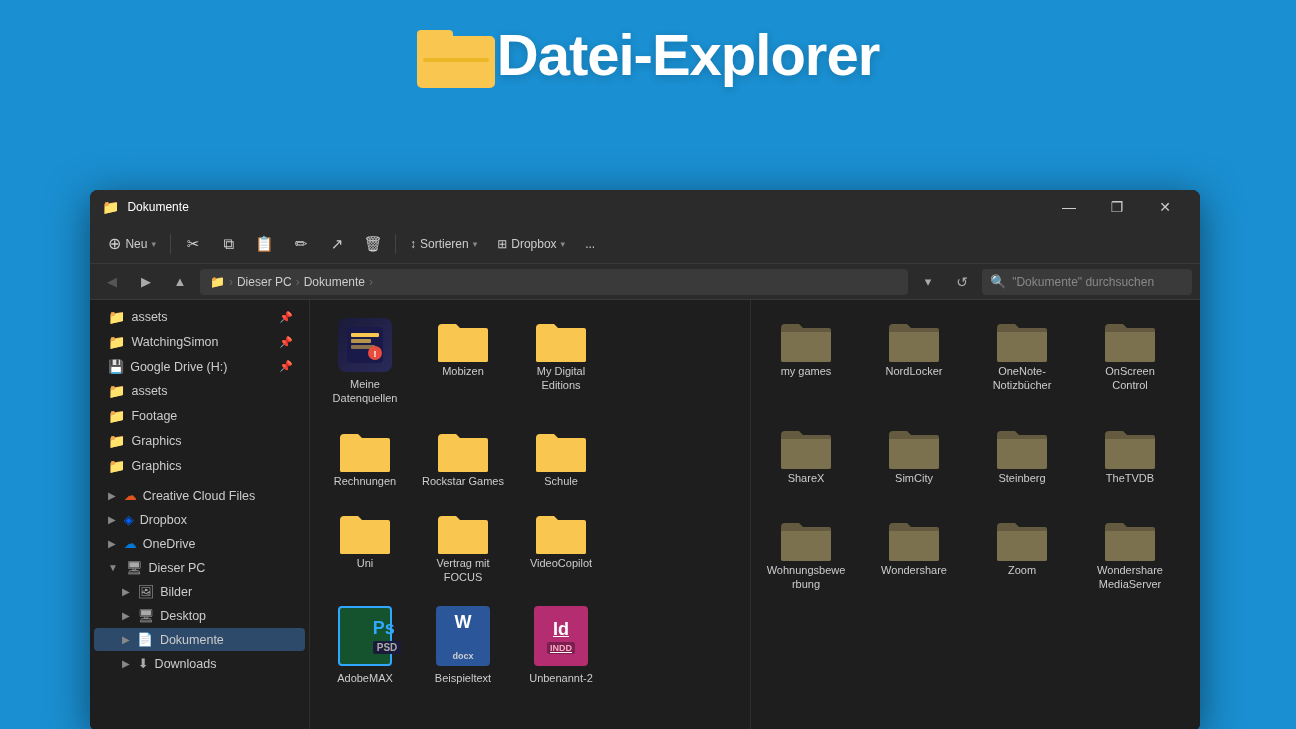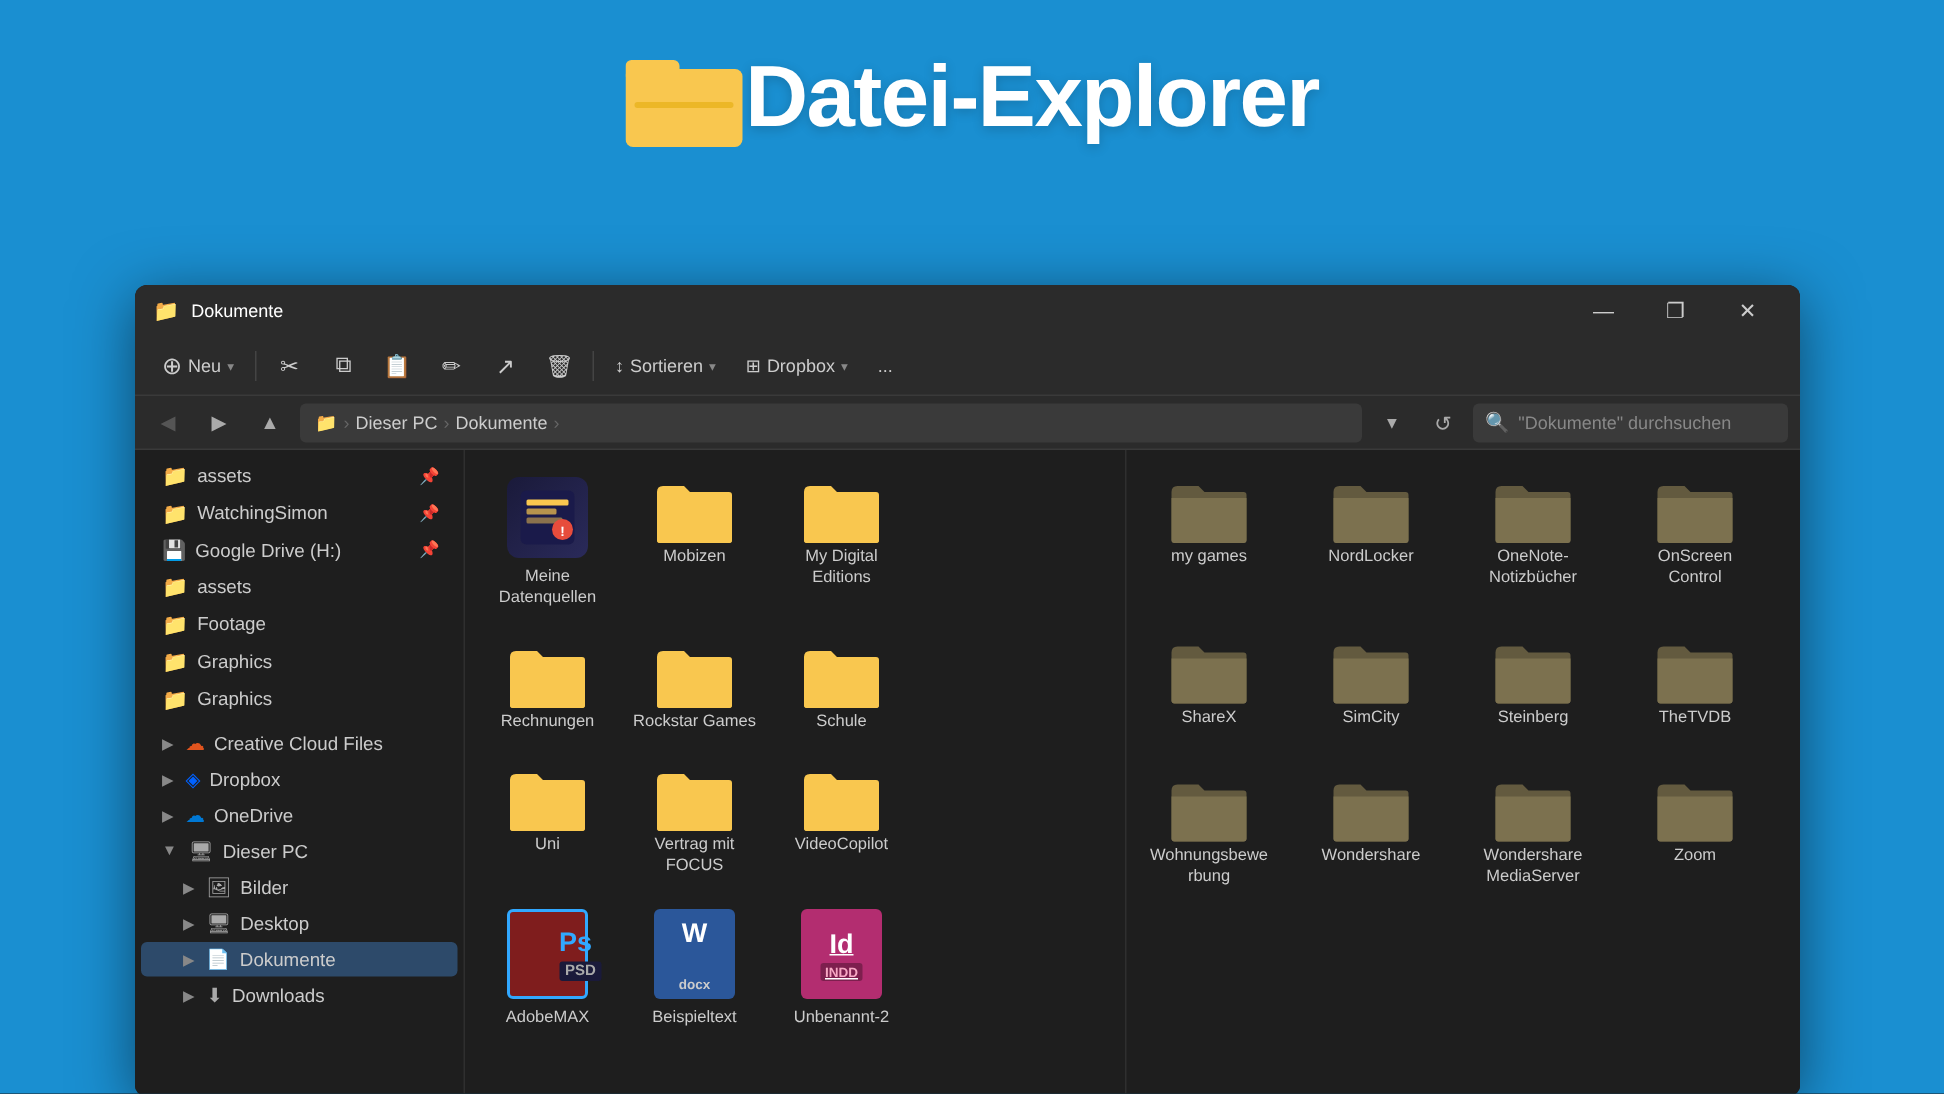--- a/index.html
+++ b/index.html
@@ -10,21 +10,21 @@
       font-family: 'Segoe UI', Arial, sans-serif;
       overflow: hidden;
       position: relative;
     }
 
     
     .header-area {
       display: flex;
       align-items: center;
       justify-content: center;
-      padding: 30px 0 14px 0;
+      padding: 20px 0 14px 0;
     }
 
     .folder-icon-big {
       width: 80px;
       height: 68px;
       position: relative;
     }
 
     .header-title {
       font-size: 58px;
@@ -299,21 +299,21 @@
       display: flex;
       align-items: center;
       justify-content: center;
       border-radius: 4px;
       font-size: 11px;
       font-weight: 700;
       color: white;
       position: relative;
       margin-bottom: 5px;
     }
-    .psd-icon { background: #7f1d1d; border: 2px solid #31a8ff; padding-left: 44px; }
+    .psd-icon { background: #14532d; border: 2px solid #31a8ff; padding-left: 44px; }
     .docx-icon { background: #2b579a; }
     .indd-icon { background: #b32d70; text-decoration: underline; }
 
     
     .app-icon {
       width: 54px;
       height: 54px;
       border-radius: 8px;
       background: linear-gradient(135deg, #1a1a3a, #2a2a5a);
       display: flex;
@@ -694,28 +694,28 @@
             <path d="M2 14 L52 14 L52 42 Q52 44 50 44 L4 44 Q2 44 2 42 Z" fill="#c9a227"></path>
           </svg>
           <span class="file-label">Wondershare</span>
         </div>
 
         <div class="file-item">
           <svg class="svg-folder-gray" viewBox="0 0 54 46">
             <path d="M2 10 Q2 6 6 6 L20 6 L24 10 L50 10 Q52 10 52 12 L52 42 Q52 44 50 44 L4 44 Q2 44 2 42 Z" fill="#a08020"></path>
             <path d="M2 14 L52 14 L52 42 Q52 44 50 44 L4 44 Q2 44 2 42 Z" fill="#c9a227"></path>
           </svg>
+          <span class="file-label">Zoom</span>
+        </div>
+
+        <div class="file-item">
+          <svg class="svg-folder-gray" viewBox="0 0 54 46">
+            <path d="M2 10 Q2 6 6 6 L20 6 L24 10 L50 10 Q52 10 52 12 L52 42 Q52 44 50 44 L4 44 Q2 44 2 42 Z" fill="#a08020"></path>
+            <path d="M2 14 L52 14 L52 42 Q52 44 50 44 L4 44 Q2 44 2 42 Z" fill="#c9a227"></path>
+          </svg>
           <span class="file-label">Wondershare MediaServer</span>
-        </div>
-
-        <div class="file-item">
-          <svg class="svg-folder-gray" viewBox="0 0 54 46">
-            <path d="M2 10 Q2 6 6 6 L20 6 L24 10 L50 10 Q52 10 52 12 L52 42 Q52 44 50 44 L4 44 Q2 44 2 42 Z" fill="#a08020"></path>
-            <path d="M2 14 L52 14 L52 42 Q52 44 50 44 L4 44 Q2 44 2 42 Z" fill="#c9a227"></path>
-          </svg>
-          <span class="file-label">Zoom</span>
         </div>
 
       </div>
     </div>
 
   </div>
 </div>
 
 </body></html>

